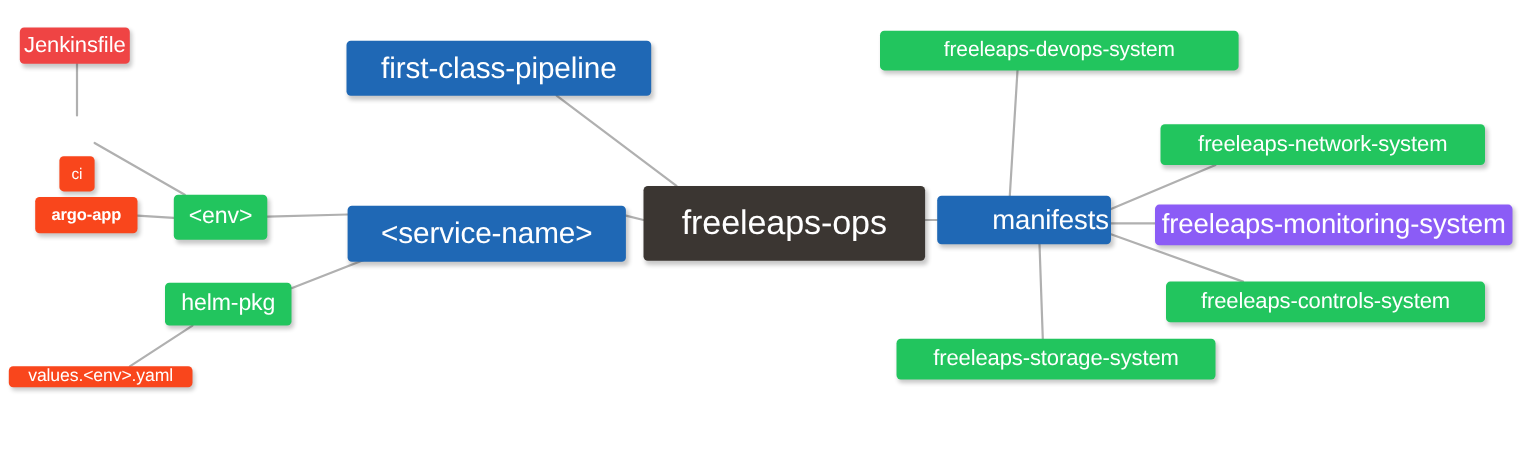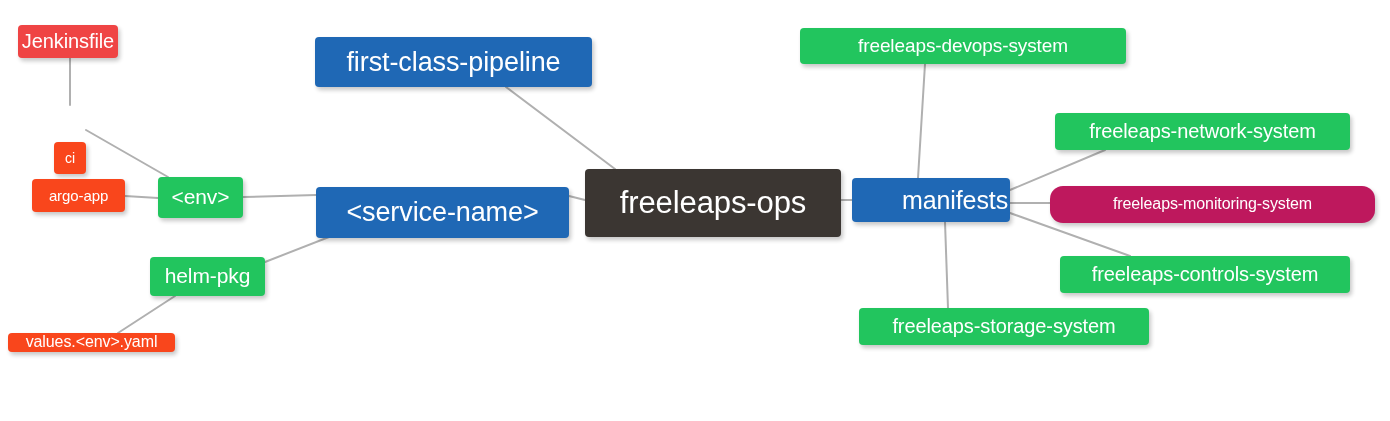--- a/index.html
+++ b/index.html
@@ -64,21 +64,21 @@
       <line x1="1010" y1="213" x2="1130" y2="256" stroke="#b0b0b0" stroke-width="2" stroke-linecap="round"></line>
       <line x1="945" y1="222" x2="948" y2="308" stroke="#b0b0b0" stroke-width="2" stroke-linecap="round"></line>
     </svg>
   <div id="node-layer">
       <div class="node" style="left: 18px; top: 25px; width: 100px; height: 33px; background: #ef4444; font-size: 20px;">
         <span class="node-label">Jenkinsfile</span>
       </div>
       <div class="node" style="left: 54px; top: 105px; width: 32px; height: 32px; background: rgb(249, 70, 28); font-size: 14px; margin-top: 37px;">
         <span class="node-label">ci</span>
       </div>
-      <div class="node" style="left: 32px; top: 179px; width: 93px; height: 33px; background: rgb(249, 70, 28); font-size: 15px;">
+      <div class="node" style="left: 32px; top: 179px; width: 93px; height: 33px; background: rgb(249, 70, 28); font-size: 15px; font-weight: bold;">
         <span class="node-label">argo-app</span>
       </div>
       <div class="node" style="left: 158px; top: 177px; width: 85px; height: 41px; background: rgb(34, 197, 94); font-size: 21px;">
         <span class="node-label">&lt;env&gt;</span>
       </div>
       <div class="node" style="left: 150px; top: 257px; width: 115px; height: 39px; background: rgb(34, 197, 94); font-size: 21px;">
         <span class="node-label">helm-pkg</span>
       </div>
       <div class="node" style="left: 8px; top: 333px; width: 167px; height: 19px; background: rgb(249, 70, 28); font-size: 16px;">
         <span class="node-label">values.&lt;env&gt;.yaml</span>
@@ -94,23 +94,23 @@
       </div>
       <div class="node" style="left: 852px; top: 178px; width: 158px; height: 44px; background: rgb(31, 104, 181); font-size: 25px; padding-left: 48px;">
         <span class="node-label">manifests</span>
       </div>
       <div class="node" style="left: 800px; top: 28px; width: 326px; height: 36px; background: rgb(34, 197, 94); font-size: 19px;">
         <span class="node-label">freeleaps-devops-system</span>
       </div>
       <div class="node" style="left: 1055px; top: 113px; width: 295px; height: 37px; background: rgb(34, 197, 94); font-size: 20px;">
         <span class="node-label">freeleaps-network-system</span>
       </div>
-      <div class="node" style="left: 1050px; top: 186px; width: 325px; height: 37px; background: #be185d; font-size: 16px; border-radius: 13px;">
+      <div class="node" style="left: 1050px; top: 186px; width: 325px; height: 37px; background: #8b5cf6; font-size: 25px;">
         <span class="node-label">freeleaps-monitoring-system</span>
       </div>
       <div class="node" style="left: 1060px; top: 256px; width: 290px; height: 37px; background: rgb(34, 197, 94); font-size: 20px;">
         <span class="node-label">freeleaps-controls-system</span>
       </div>
-      <div class="node" style="left: 815px; top: 308px; width: 290px; height: 37px; background: rgb(34, 197, 94); font-size: 20px; margin-left: 44px;">
+      <div class="node" style="left: 815px; top: 308px; width: 290px; height: 37px; background: rgb(34, 197, 94); font-size: 20px;">
         <span class="node-label">freeleaps-storage-system</span>
       </div>
     </div>
 </div>
 
 </body></html>

